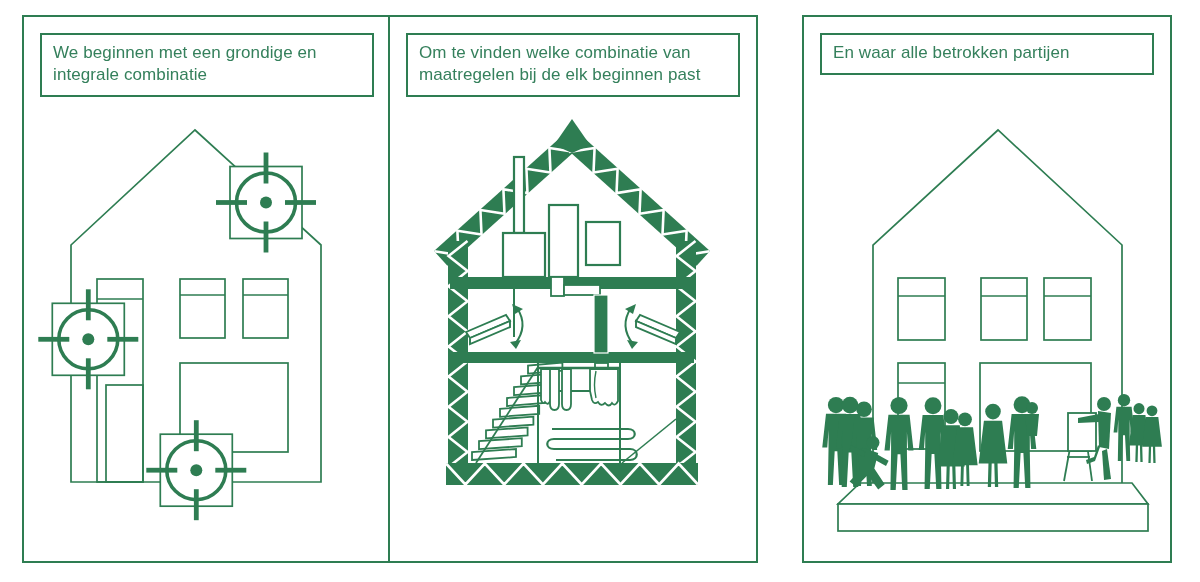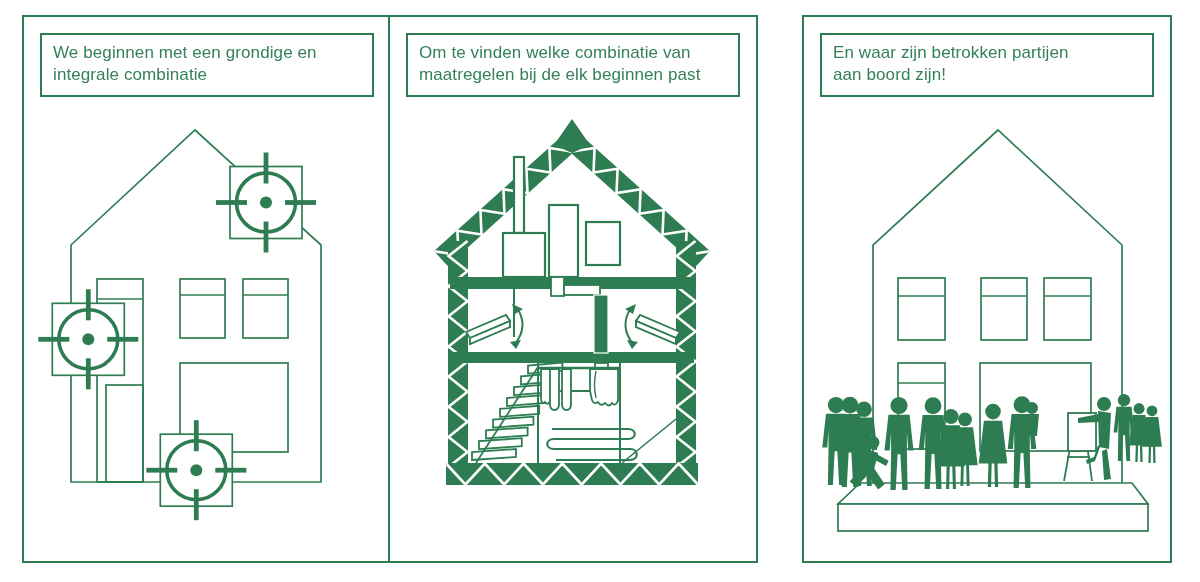--- a/index.html
+++ b/index.html
@@ -191,18 +191,17 @@
           <path d="M297,399 L276,403 L276,408 L297,407 Z"></path>
           <path d="M298,432 L293,446 L285,449 L284,445 L292,442 L296,430 Z"></path>
           <path d="M305,434 L309,464 L302,465 L300,436 Z"></path>
         </g>
         <use href="#fig-man" transform="translate(322,446) scale(0.95)"></use>
         <use href="#fig-woman" transform="translate(337,447) scale(0.92)"></use>
         <use href="#fig-woman" transform="translate(350,448) scale(0.9)"></use>
       </g>
     </svg>
     <div class="caption">
-      <span class="line">En waar zijn betrokken partijen</span>
-      <span class="line">aan boord zijn!</span>
+      <span class="line">En waar alle betrokken partijen</span>
     </div>
   </div>
 
 </div>
 
 </body></html>

